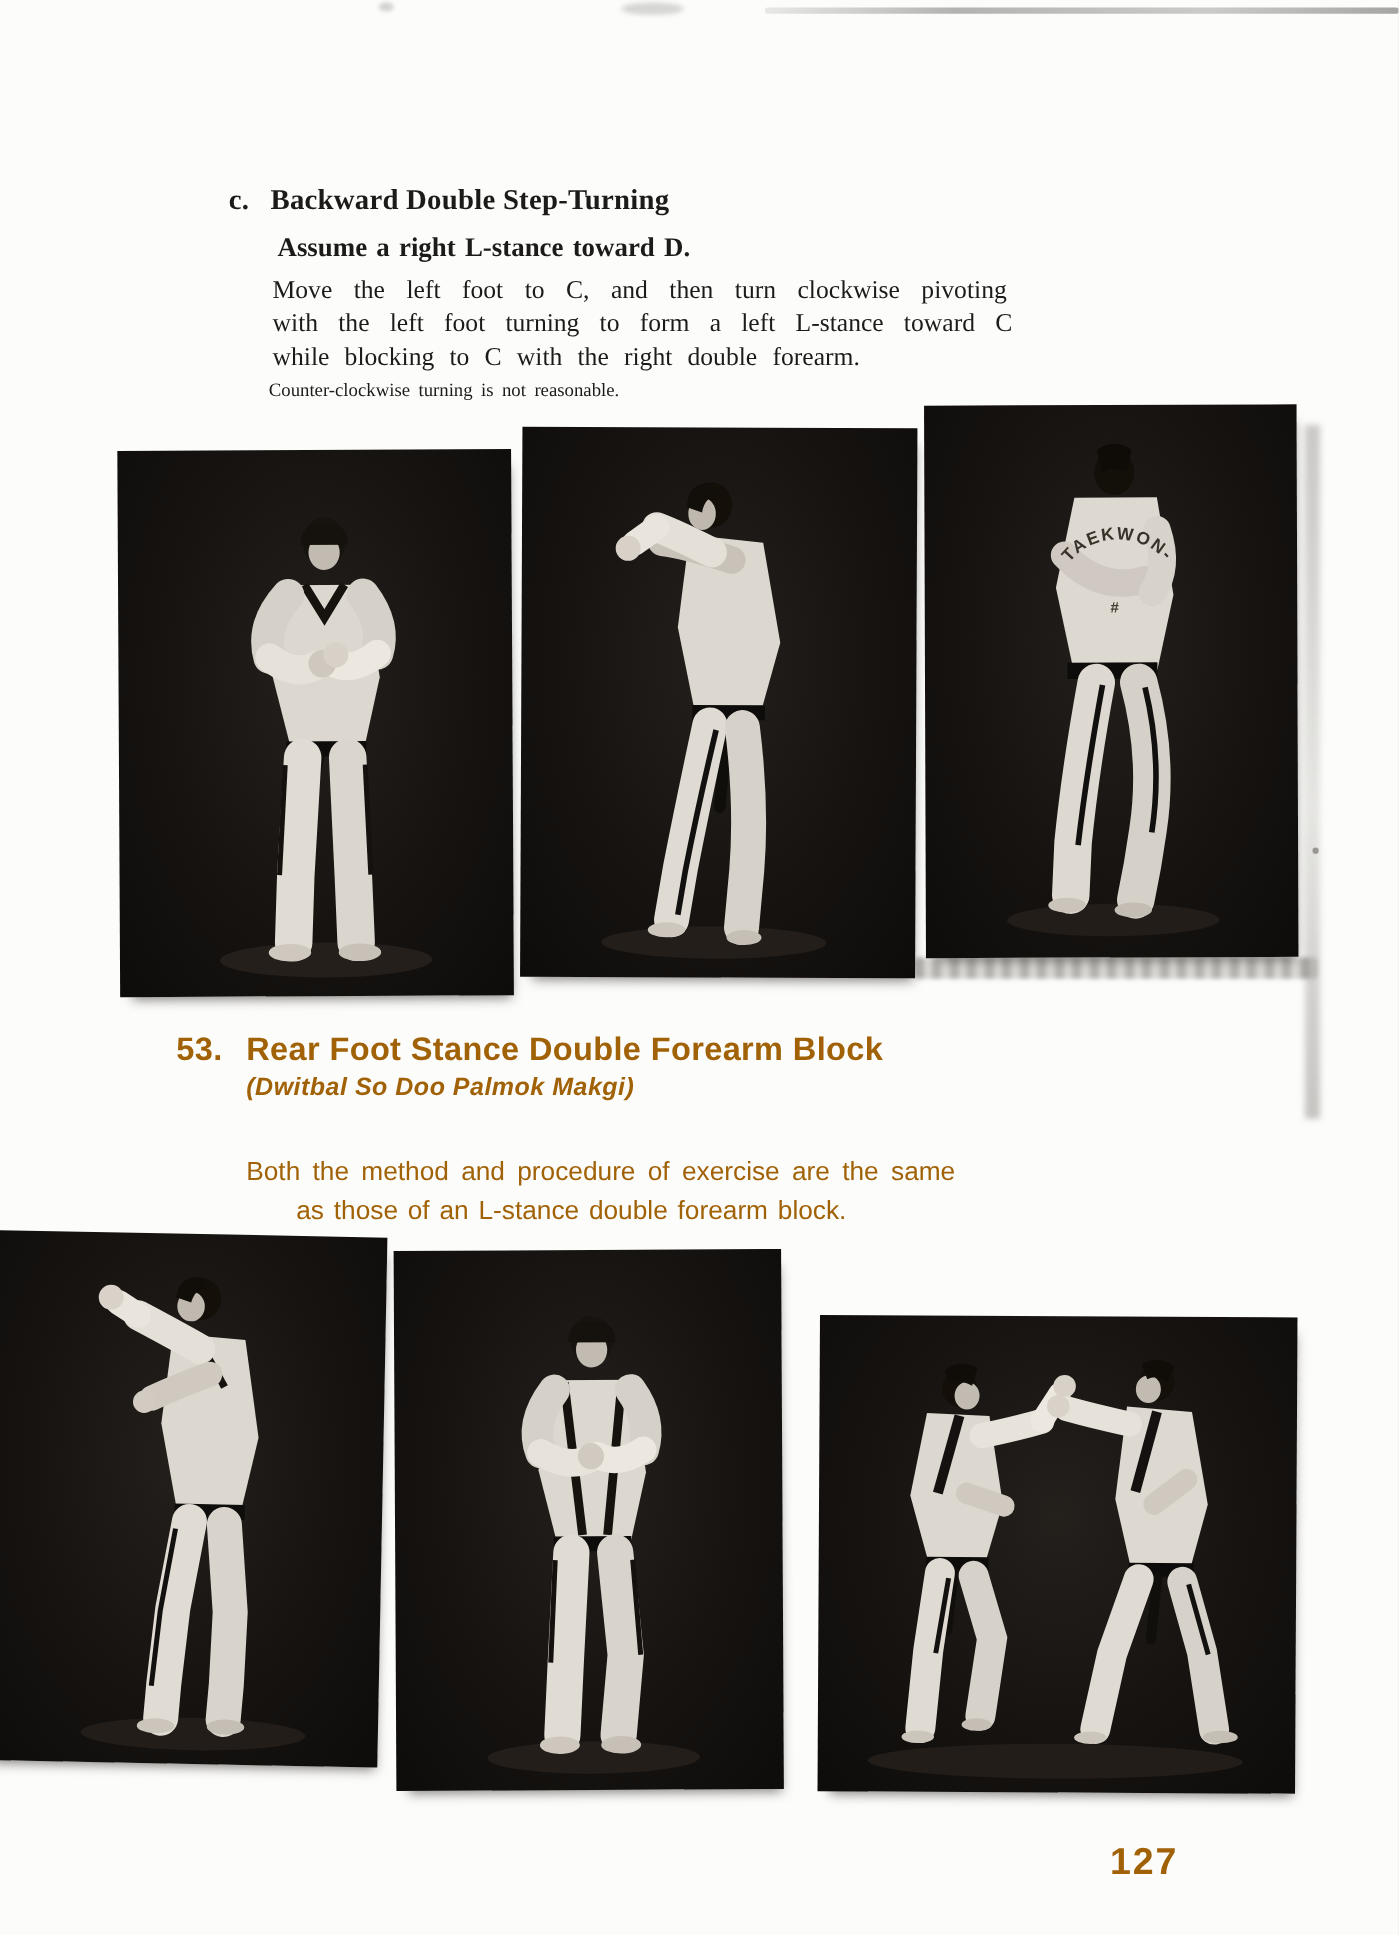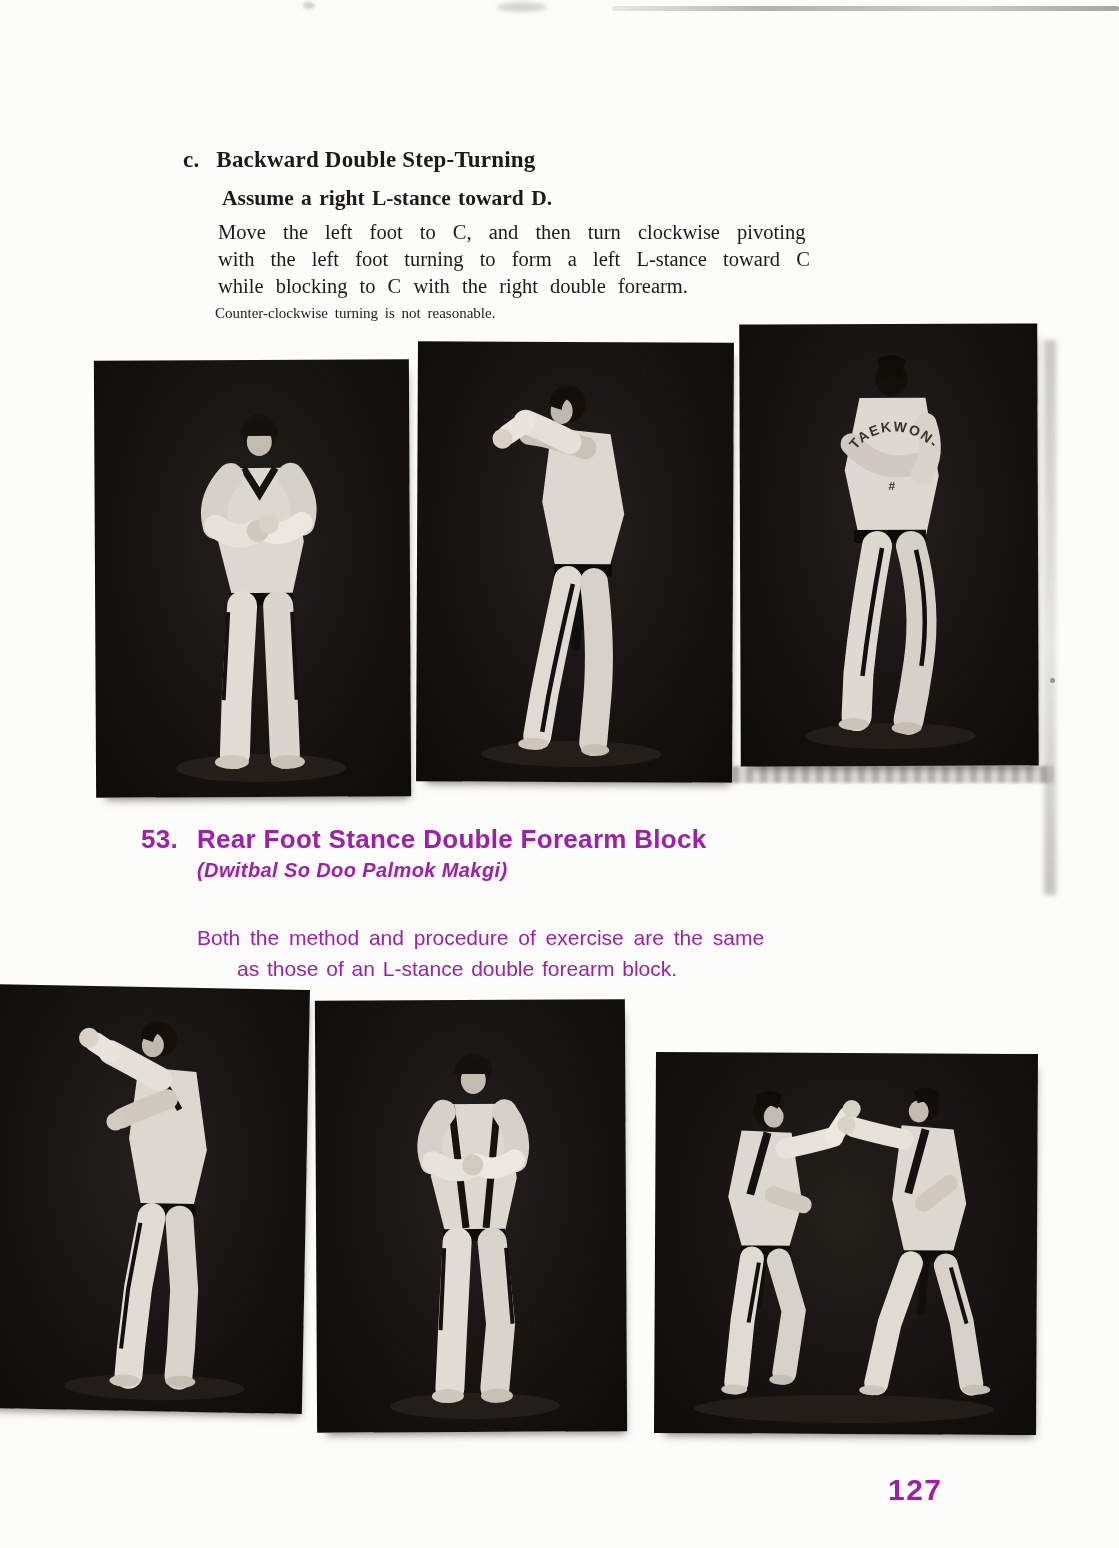--- a/index.html
+++ b/index.html
@@ -27,21 +27,21 @@
   .abs{position:absolute;}
   #sc-head{left:183px; top:147px; font-weight:bold; font-size:23px; letter-spacing:.2px; display:flex;}
   #sc-head .lbl{margin-right:17px;}
   #sc-sub{left:222px; top:186px; font-weight:bold; font-size:21.5px; word-spacing:2px;text-align:center;}
   #sc-body{left:218px; top:219px; font-size:20.5px; line-height:27px;}
   #sc-body .l1{word-spacing:12px;}
   #sc-body .l2{word-spacing:11px;}
   #sc-body .l3{word-spacing:7px;}
   #sc-note{left:215px; top:305px; font-size:15px; word-spacing:3px;}
 
-  .sans{font-family:"Liberation Sans", sans-serif; color:#a21caf;}
+  .sans{font-family:"Liberation Sans", sans-serif; color:#a16207;}
   #s53-head{left:141px; top:824px; font-weight:bold; font-size:26px; letter-spacing:.3px; display:flex;}
   #s53-head .num{width:56px;}
   #s53-rom{left:197px; top:859px; font-size:20px; font-style:italic; font-weight:600; letter-spacing:.4px;}
   #s53-body{left:197px; top:898px; font-size:21px; line-height:31px;}
   #s53-body .l1{word-spacing:4px;margin-top:24px;}
   #s53-body .l2{word-spacing:2px;margin-left:40px;}
   #page-num{left:888px; top:1444px; font-weight:bold; font-size:30px; letter-spacing:1.5px;margin-top:29px;}
 
   
   .photo{

